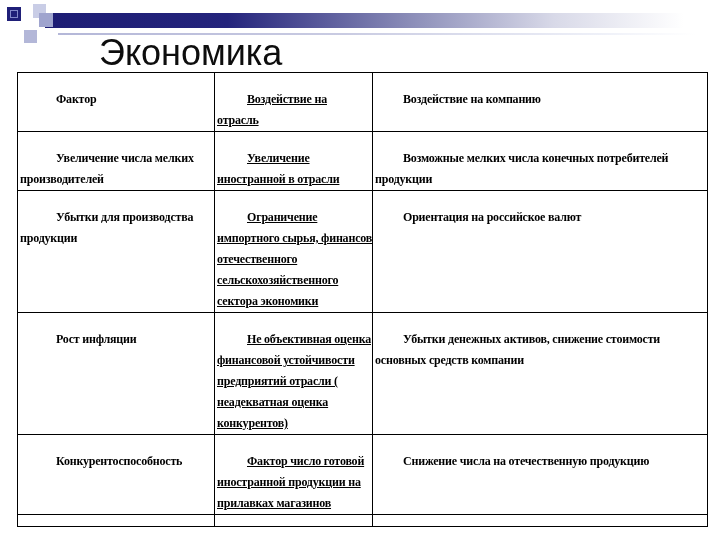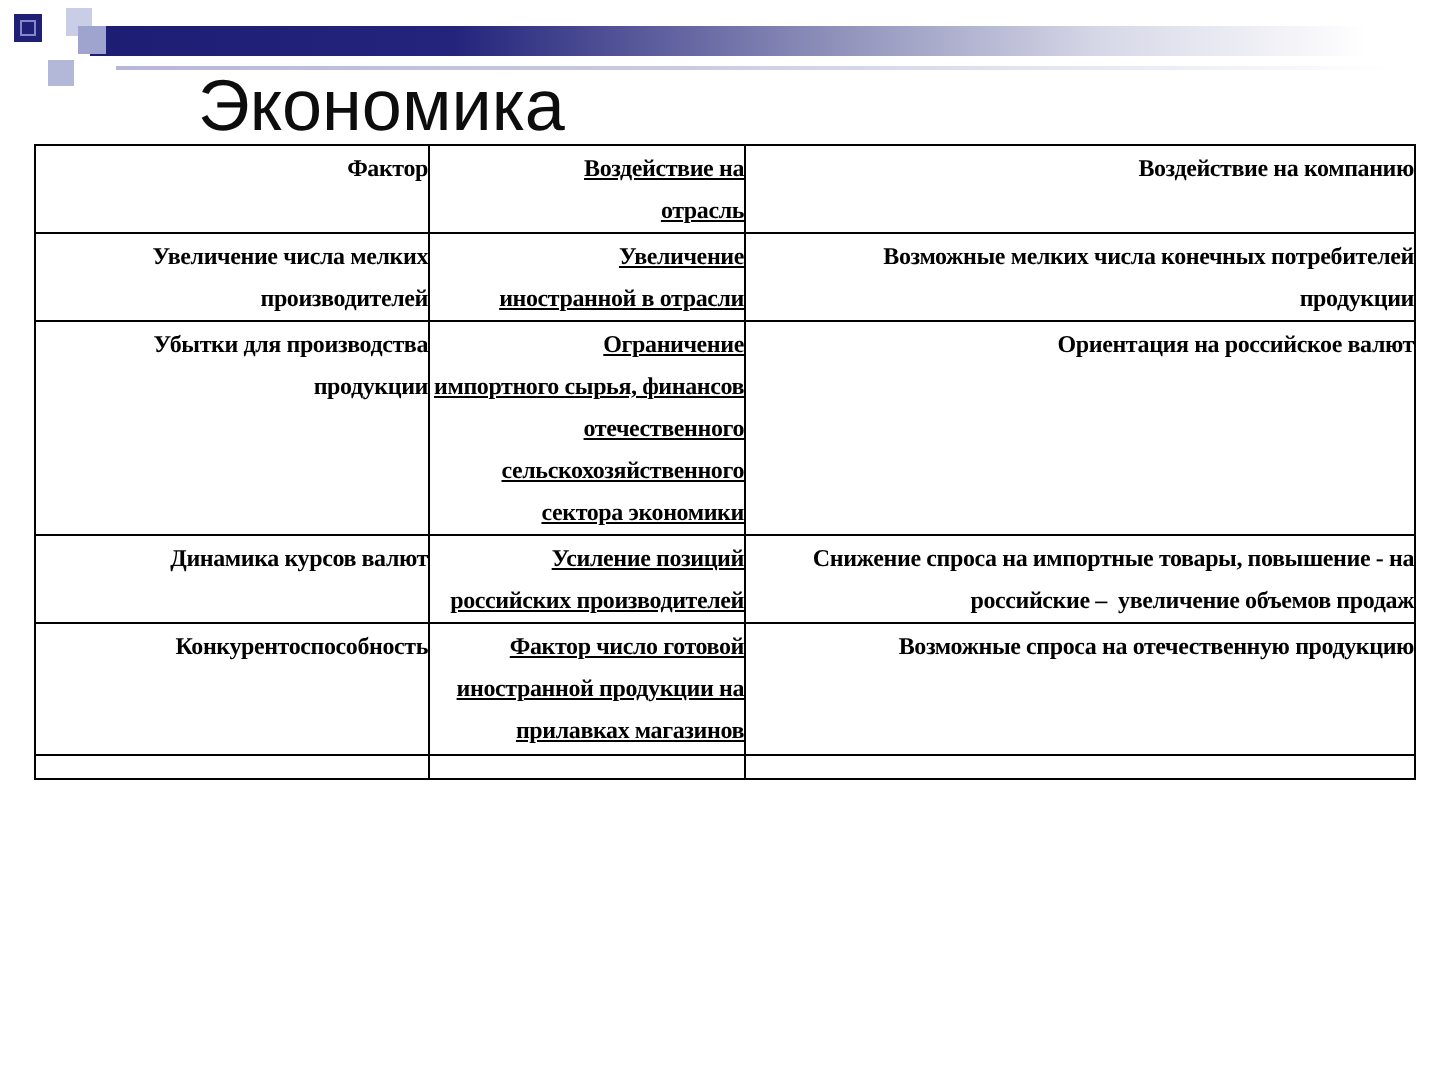--- a/index.html
+++ b/index.html
@@ -1,20 +1,19 @@
 <!DOCTYPE html>
 <html><head>
 <meta charset="utf-8">
 <style>
   html,body { margin:0; padding:0; }
   .slide {
     position:relative; width:720px; height:540px;
     background:#ffffff; overflow:hidden;
     font-family:"Liberation Serif", serif;
-    text-align:right;
   }
   
   .grad-bar {
     position:absolute; left:45px; top:13px; width:652px; height:15px; z-index:1;
     background:linear-gradient(to right,#1d1d74 0%,#24247c 28%,#8b8db8 56%,#d8d9e8 78%,#ffffff 98%);
   }
   .grad-underline {
     position:absolute; left:58px; top:33px; width:637px; height:2px; z-index:1;
     background:linear-gradient(to right,#b4b7d8 0%,#c9cbe2 45%,#eef0f8 85%,#ffffff 100%);
   }
@@ -33,21 +32,21 @@
     font-family:"Liberation Sans", sans-serif;
     font-size:36px; line-height:38px; color:#0d0d0d; white-space:pre;
   }
   
   table.factors {
     position:absolute; left:17px; top:72px; width:690px;
     border-collapse:collapse; table-layout:fixed;
   }
   table.factors td {
     border:1px solid #000000;
-    vertical-align:top; padding:1px 0 0 2px; overflow:hidden;
+    vertical-align:top; padding:16px 0 0 2px; overflow:hidden;
     font-family:"Liberation Serif", serif;
     font-weight:bold; font-size:12px; line-height:21px;
     letter-spacing:-0.2px; color:#000000;
     white-space:pre;
   }
   td.c1 { text-indent:36px; }
   td.c2 { text-indent:30px;text-decoration:underline; }
   td.c3 { text-indent:28px; }
   tr.empty-row td { padding:0; }
 </style>
@@ -91,33 +90,36 @@
       <tr style="height:106px">
         <td class="c1">Убытки для производства
 продукции</td>
         <td class="c2">Ограничение
 импортного сырья, финансовой
 отечественного
 сельскохозяйственного
 сектора экономики</td>
         <td class="c3">Ориентация на российское валют</td>
       </tr>
-      <tr style="height:41px">
-        <td class="c1">Динамика курсов валют</td>
-        <td class="c2">Усиление позиций
-российских производителей</td>
-        <td class="c3">Снижение спроса на импортные товары, повышение - на
-российские –  увеличение объемов продаж</td>
+      <tr style="height:108px">
+        <td class="c1">Рост инфляции</td>
+        <td class="c2">Не объективная оценка
+финансовой устойчивости
+предприятий отрасли (
+неадекватная оценка
+конкурентов)</td>
+        <td class="c3">Убытки денежных активов, снижение стоимости
+основных средств компании</td>
       </tr>
       <tr style="height:66px">
         <td class="c1">Конкурентоспособность</td>
         <td class="c2">Фактор число готовой
 иностранной продукции на
 прилавках магазинов</td>
-        <td class="c3">Возможные спроса на отечественную продукцию</td>
+        <td class="c3">Снижение числа на отечественную продукцию</td>
       </tr>
       <tr class="empty-row" style="height:12px">
         <td class="c1"></td>
         <td class="c2"></td>
         <td class="c3"></td>
       </tr>
     </tbody>
   </table>
 
 </div>

